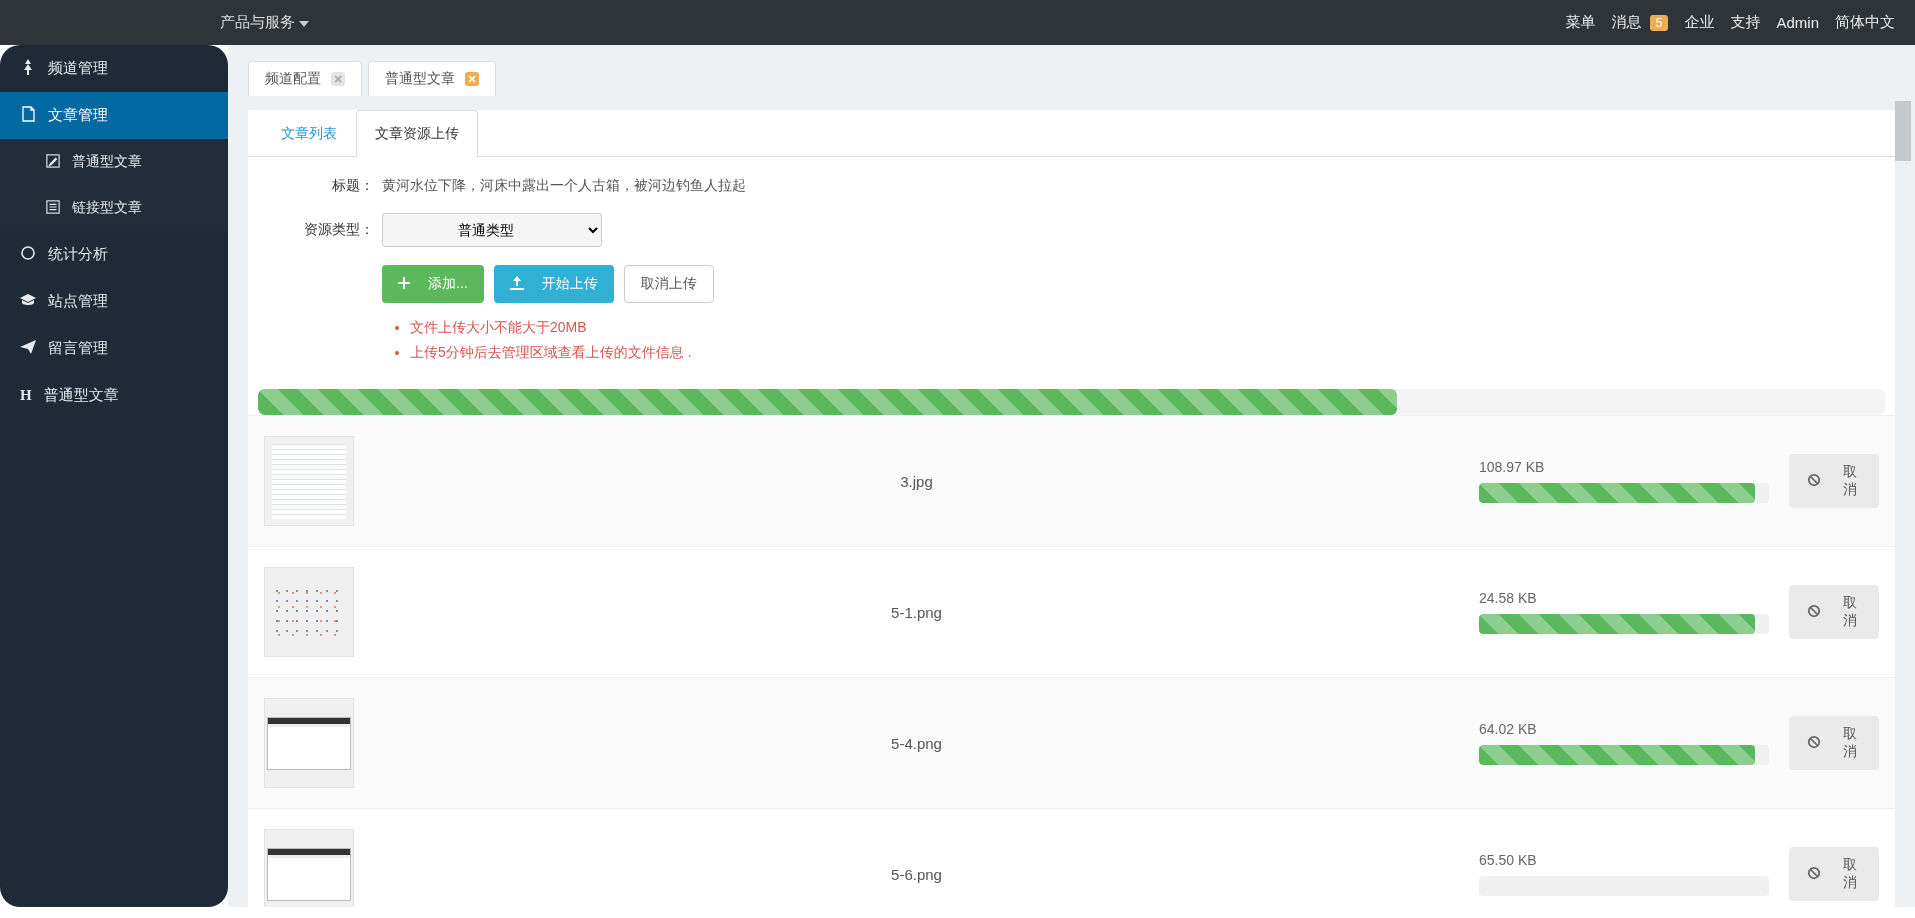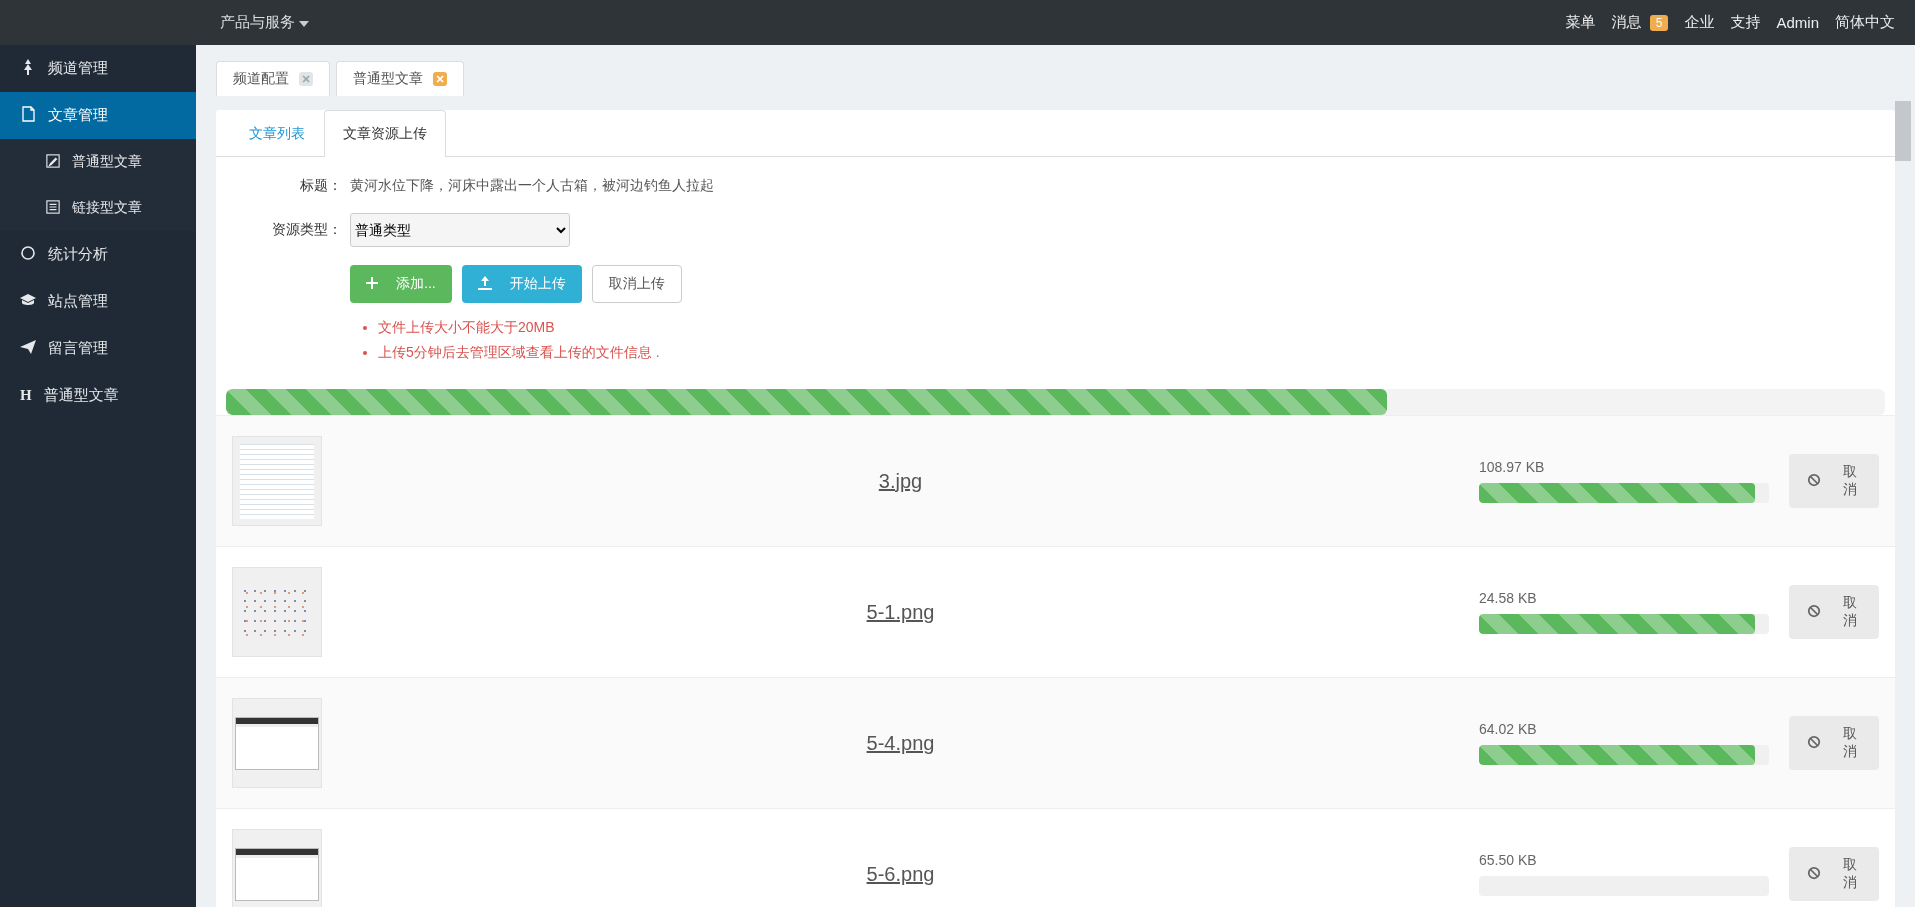--- a/index.html
+++ b/index.html
@@ -7,21 +7,21 @@
 
 .topbar { background: #2f3438; height: 45px; display: flex; align-items: center; padding: 0 20px 0 0; color: #fff; }
 .topbar-left { width: 340px; display: flex; align-items: center; padding-left: 220px; }
 .topbar-title { font-size: 15px; color: #ddd; display: flex; align-items: center; gap: 4px; cursor: pointer; }
 .topbar-menu { margin-left: auto; display: flex; align-items: center; gap: 16px; }
 .topbar-menu .item { color: #eee; font-size: 15px; cursor: pointer; }
 .badge { background: #f0ad4e; color: #fff; border-radius: 3px; padding: 1px 6px; font-size: 12px; margin-left: 4px; }
 .topbar svg { display: inline-block; vertical-align: middle; }
 
 .layout { display: flex; height: calc(100vh - 56px); }
-.sidebar { width: 196px; background: #1f2a36; color: #fff; overflow-y: auto; }
+.sidebar { width: 228px; background: #1f2a36; color: #fff; overflow-y: auto; border-radius: 20px; }
 .sidebar .item { padding: 14px 20px; display: flex; align-items: center; gap: 12px; color: #e6e8ea; cursor: pointer; font-size: 15px; }
 .sidebar .item.child { padding-left: 46px; font-size: 14px; background: #232d39; }
 .sidebar .item.active { background: #0369a1; color: #fff; }
 
 .main { flex: 1; background: #eef1f3; padding: 16px 20px; overflow: auto; position: relative; }
 
 .tabs-outer { display: flex; gap: 6px; margin-bottom: 14px; font-size: 14px; }
 .tabs-outer .tab { background: #fff; border: 1px solid #ddd; border-bottom: none; border-radius: 4px 4px 0 0; padding: 8px 16px; display: flex; align-items: center; gap: 10px; cursor: pointer; color: #555; }
 .tabs-outer .tab.active { font-weight: 500; }
 .close-x { width: 14px; height: 14px; border-radius: 3px; display: inline-flex; align-items: center; justify-content: center; font-size: 11px; font-weight: bold; }
@@ -32,21 +32,21 @@
 
 .tabs-inner { display: flex; border-bottom: 1px solid #ddd; padding: 0 14px; }
 .tabs-inner .tab { padding: 14px 18px; cursor: pointer; color: #333; border: 1px solid transparent; border-bottom: none; margin-bottom: -1px; border-radius: 4px 4px 0 0; }
 .tabs-inner .tab.active { border-color: #ddd; background: #fff; }
 .tabs-inner .tab.link { color: #2196d6; }
 
 .form-area { padding: 20px 24px 10px 24px; }
 .form-row { display: flex; align-items: center; margin-bottom: 18px; }
 .form-row .label { width: 110px; text-align: right; font-weight: 400; color: #333; padding-right: 8px; }
 .form-row .value { flex: 1; color: #555; }
-select.resource-type { border: 1px solid #ccc; padding: 7px 0; border-radius: 3px; background: #f5f5f5; width: 220px; font-size: 14px; }
+select.resource-type { border: 1px solid #ccc; padding: 7px 0; border-radius: 3px; background: #f5f5f5; width: 220px; font-size: 14px; text-align: center; }
 
 .btn-row { display: flex; gap: 10px; margin-left: 110px; }
 .btn { padding: 9px 16px; border-radius: 4px; font-size: 14px; cursor: pointer; border: none; display: inline-flex; align-items: center; gap: 18px; }
 .btn-green { background: #5cb85c; color: #fff; }
 .btn-blue { background: #31b0d5; color: #fff; }
 .btn-default { background: #fff; border: 1px solid #ccc; color: #555; justify-content: center; }
 .btn-cancel-file { background: #eaeaea; color: #555; padding: 9px 18px; }
 
 .notice { margin: 12px 0 8px 120px; color: #d9534f; font-size: 14px; }
 .notice li { margin-left: 18px; list-style: disc; line-height: 1.8; }
@@ -59,21 +59,21 @@
 .file-list { margin-top: 0; }
 .file-row { display: flex; align-items: center; padding: 20px 16px; border-top: 1px solid #eee; }
 .file-row.alt { background: #fafafa; }
 .thumb { width: 90px; height: 90px; background: #f0f0f0; display: flex; align-items: center; justify-content: center; border: 1px solid #e3e3e3; overflow: hidden; }
 .thumb .fake-lines { width: 85%; height: 85%; background: repeating-linear-gradient(#d8e0e8, #d8e0e8 1px, #fff 1px, #fff 5px); }
 .thumb .fake-dots { width: 85%; height: 60%; background-image: radial-gradient(#88a 1px, transparent 1px), radial-gradient(#d98 1px, transparent 1px); background-size: 10px 10px, 14px 14px; }
 .thumb .fake-ui { width: 95%; height: 60%; background: #fff; border: 1px solid #bbb; display: flex; flex-direction: column; }
 .thumb .fake-ui::before { content: ""; height: 6px; background: #333; }
 .thumb .fake-ui::after { content: ""; flex:1; border-top: 3px solid #eee; }
 
-.file-name-col { flex: 1; text-align: center; color: #555; font-size: 20px; text-decoration: underline; }
+.file-name-col { flex: 1; text-align: center; color: #555; font-size: 15px; }
 .file-progress-col { width: 290px; }
 .file-size { color: #666; font-size: 14px; margin-bottom: 8px; }
 .file-progress-track { background: #f0f0f0; border-radius: 4px; height: 20px; overflow: hidden; }
 .file-progress-track .progress-bar { height: 100%; }
 .file-action-col { width: 110px; text-align: right; padding-left: 20px; }
 
 .scroll-indicator { position: absolute; right: 4px; top: 56px; width: 16px; height: calc(100% - 56px); }
 .scroll-indicator .thumb-scroll { position: absolute; top: 0; width: 16px; height: 60px; background: #c4c8cc; border-radius: 0; }
 
 .icon { display: inline-block; vertical-align: middle; }

